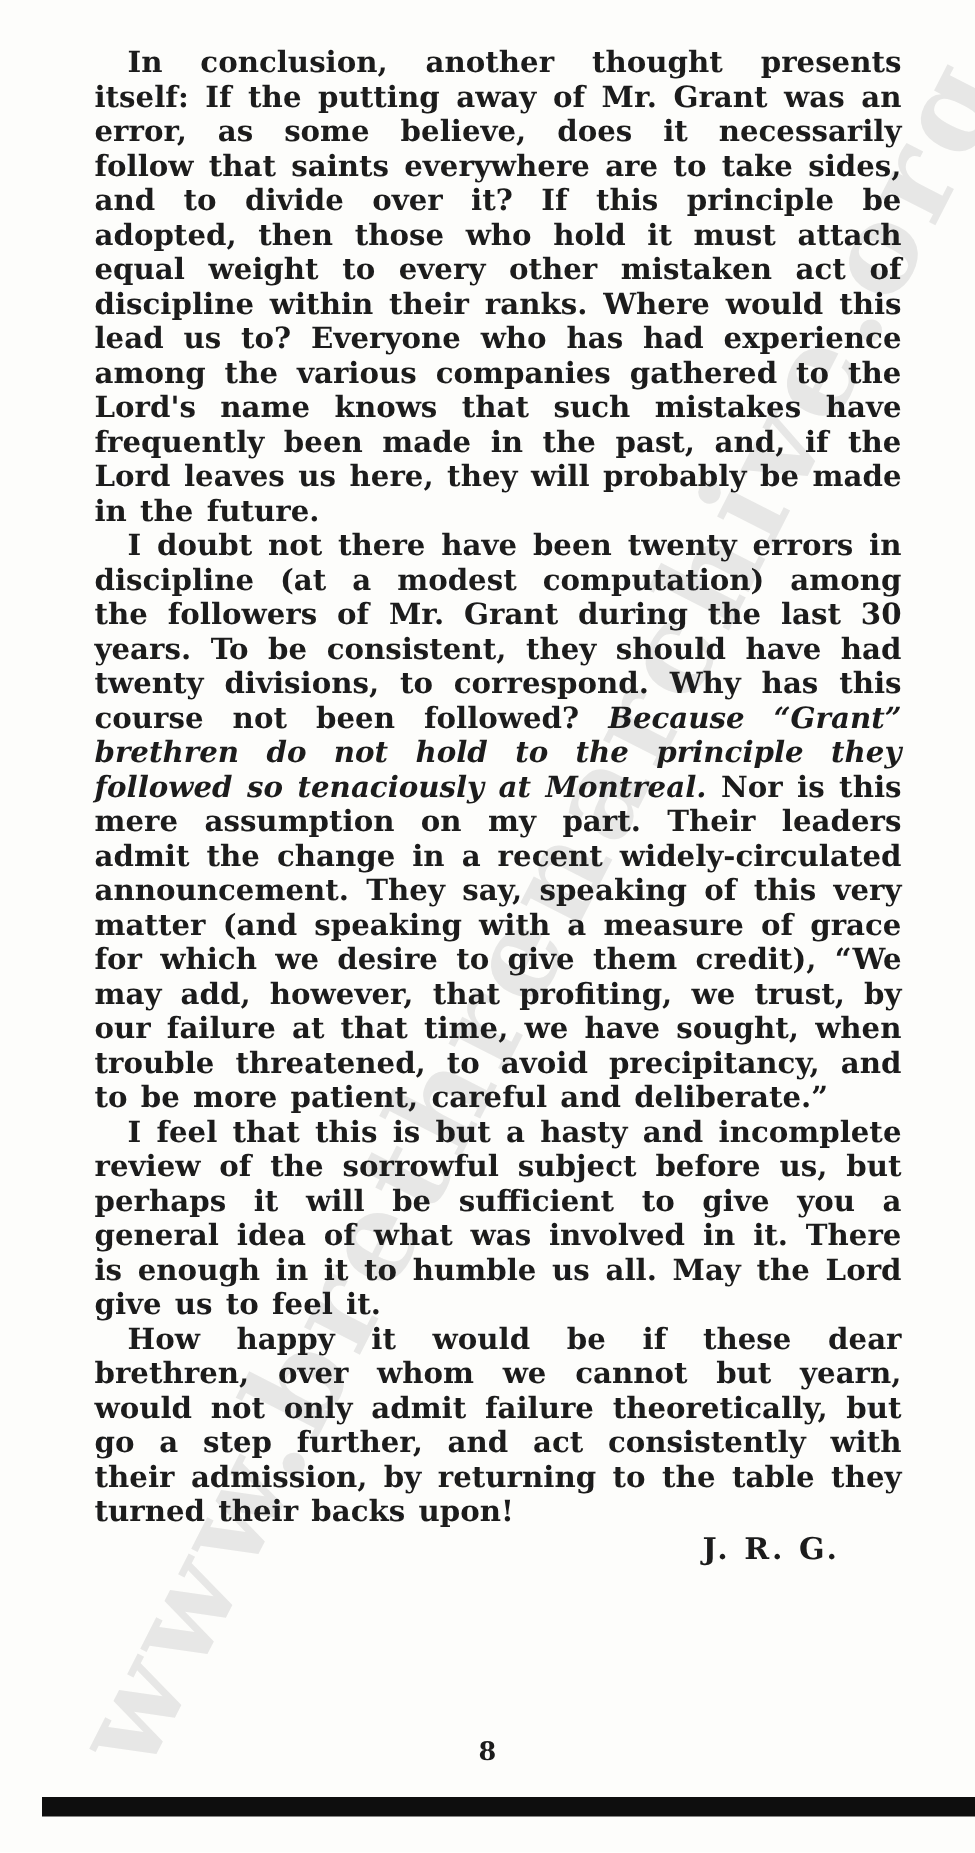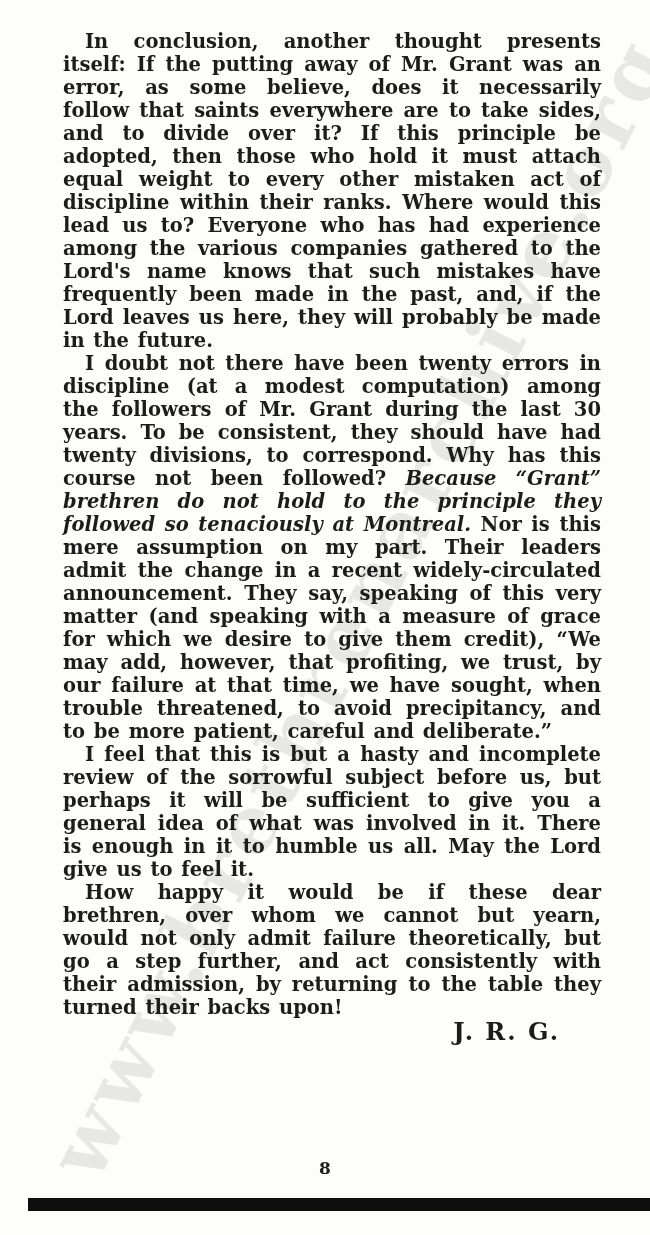--- a/index.html
+++ b/index.html
@@ -51,21 +51,21 @@
     padding-left: 151px;
     font-size: 19.5px;
     line-height: 23px;
     margin-top: 2px;
   }
   .signature {
     position: relative;
     z-index: 1;
     text-align: right;
     padding-right: 90px;
-    font-size: 24px;
+    font-size: 20px;
     line-height: 26px;
     letter-spacing: 2px;
   }
   .page-number {
     position: absolute;
     left: 0;
     top: 1158px;
     width: 650px;
     text-align: center;
     font-size: 17px;

